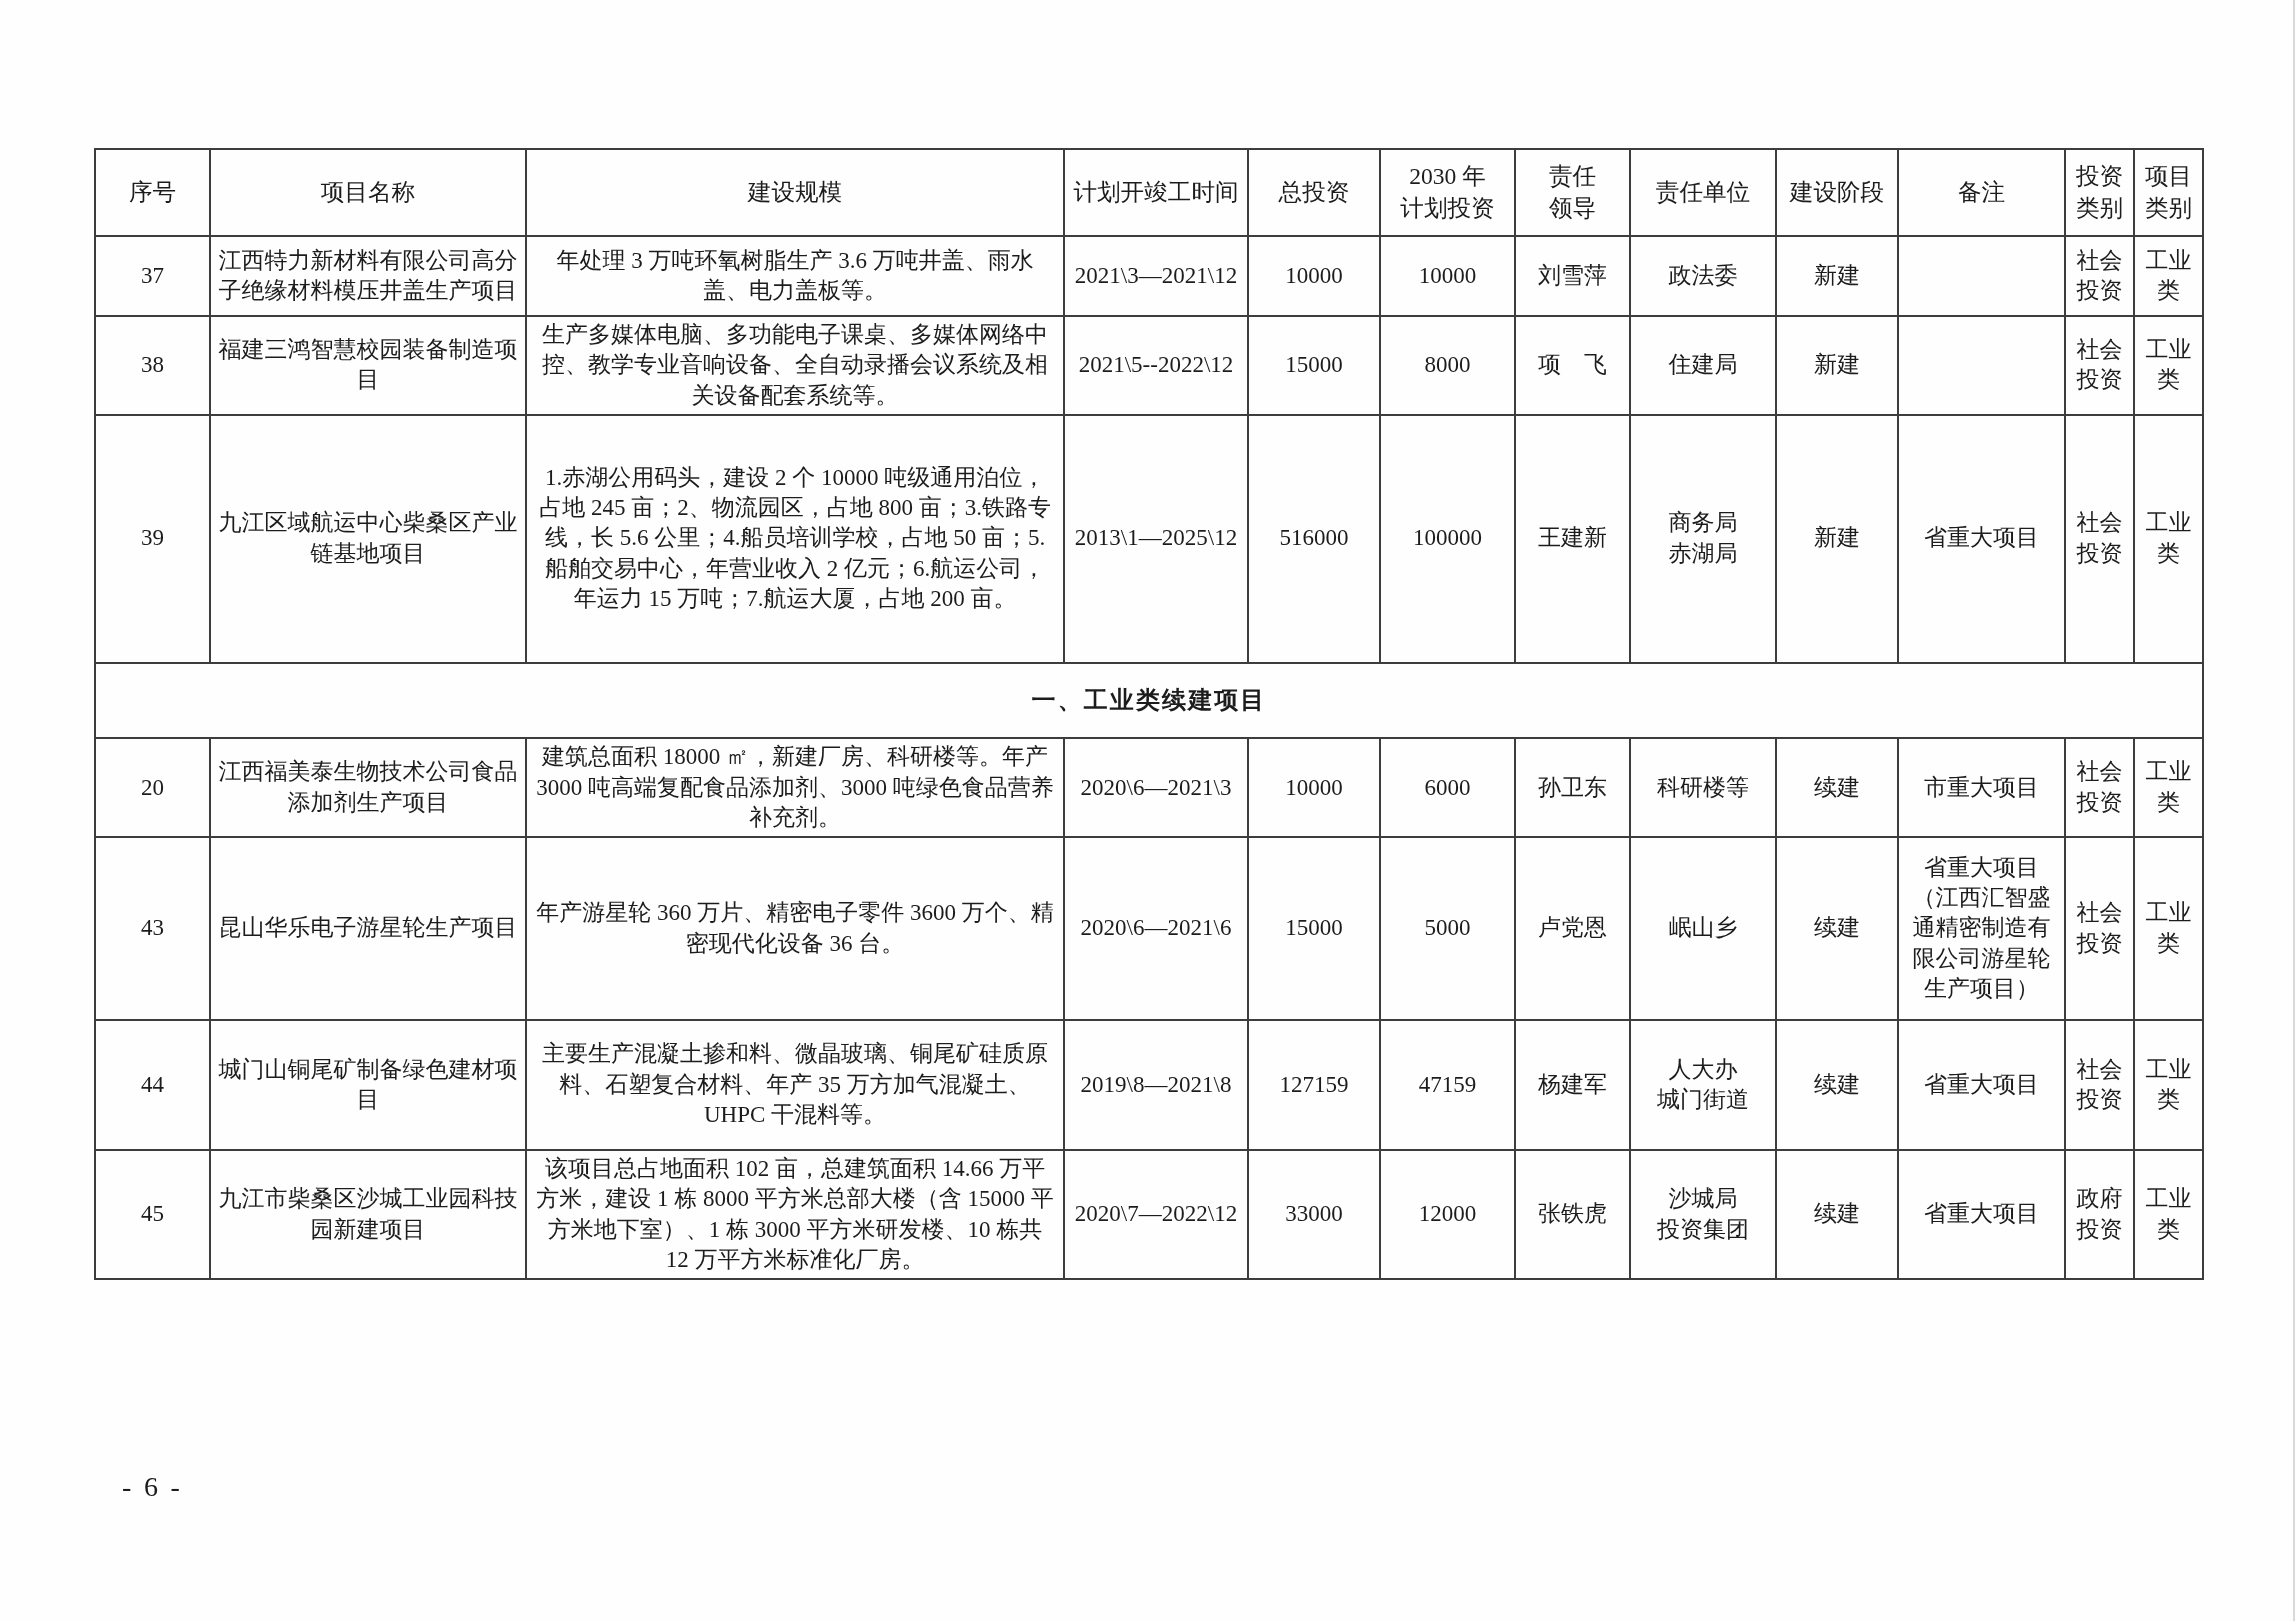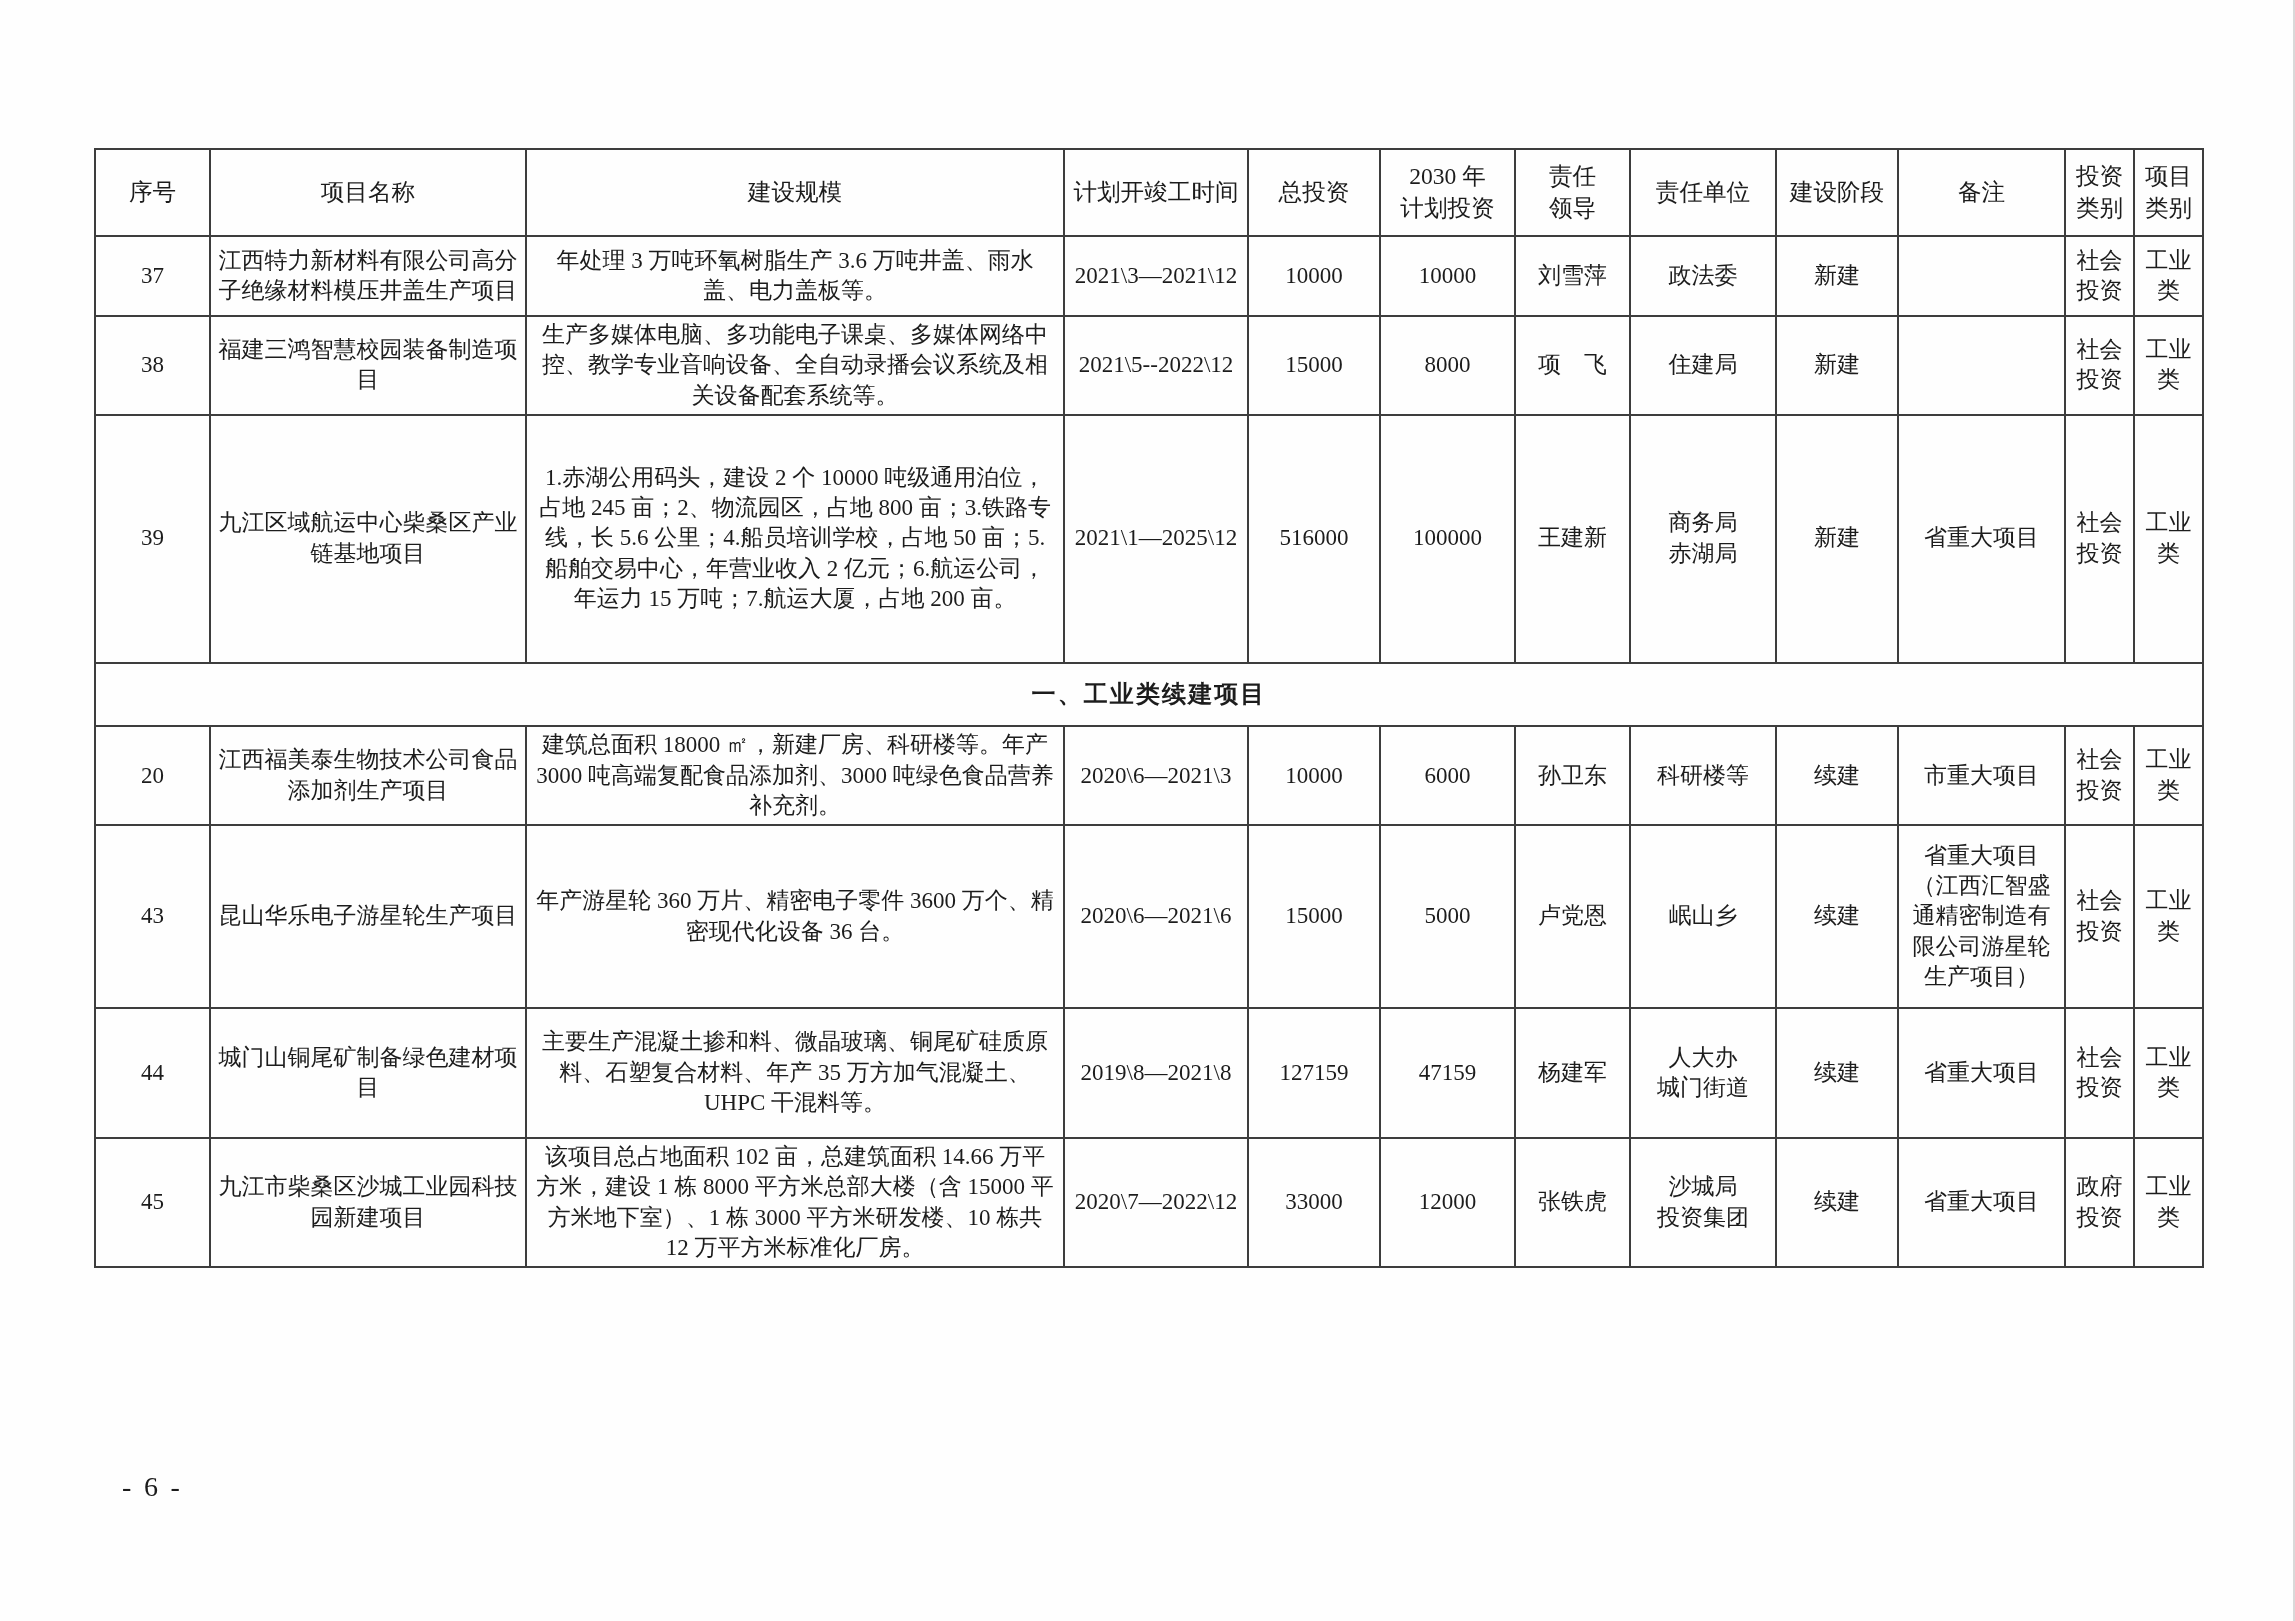--- a/index.html
+++ b/index.html
@@ -37,21 +37,21 @@
     text-align: justify;
     text-align-last: center;
   }
   .c-scale { padding: 2.8px 9.7px; }
   .c-dates { font-size: 22px; font-family: Liberation Serif, serif; }
   .c-small { font-size: 21.5px; padding: 2.8px 2.8px; }
   tr.section td {
     font-weight: bold;
     font-size: 24px;
     letter-spacing: 2.1px;
-    padding: 15px 0;
+    padding: 21px 0;
   }
   .pagenum {
     position: absolute;
     left: 122px;
     top: 1471px;
     font-size: 28px;
     letter-spacing: 2.8px;
   }
 </style>
 </head>
@@ -123,21 +123,21 @@
       <td></td>
       <td class="c-small">社会
 投资</td>
       <td class="c-small">工业类</td>
     </tr>
 
     <tr style="height:248px">
       <td class="c-seq">39</td>
       <td class="c-name">九江区域航运中心柴桑区产业链基地项目</td>
       <td class="c-scale">1.赤湖公用码头，建设 2 个 10000 吨级通用泊位，占地 245 亩；2、物流园区，占地 800 亩；3.铁路专线，长 5.6 公里；4.船员培训学校，占地 50 亩；5.船舶交易中心，年营业收入 2 亿元；6.航运公司，年运力 15 万吨；7.航运大厦，占地 200 亩。</td>
-      <td class="c-dates">2021\1—2025\12</td>
+      <td class="c-dates">2013\1—2025\12</td>
       <td>516000</td>
       <td>100000</td>
       <td>王建新</td>
       <td>商务局
 赤湖局</td>
       <td>新建</td>
       <td>省重大项目</td>
       <td class="c-small">社会
 投资</td>
       <td class="c-small">工业类</td>

